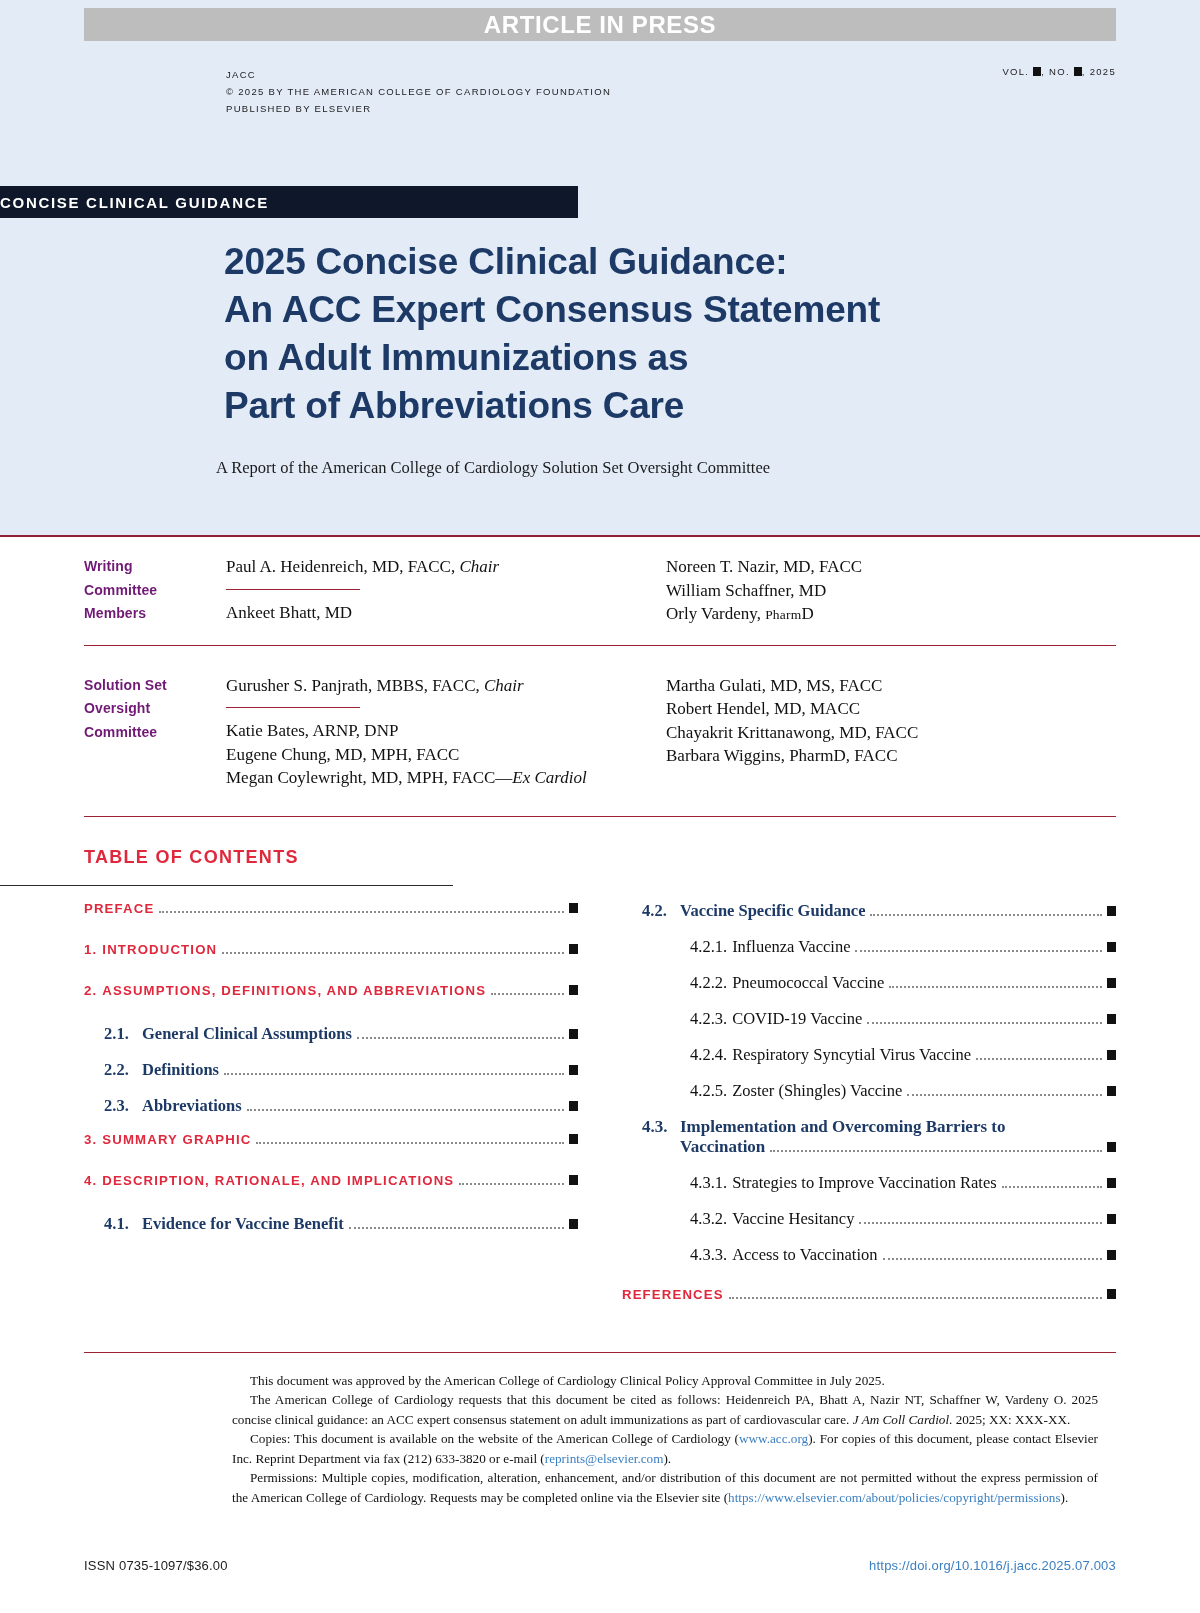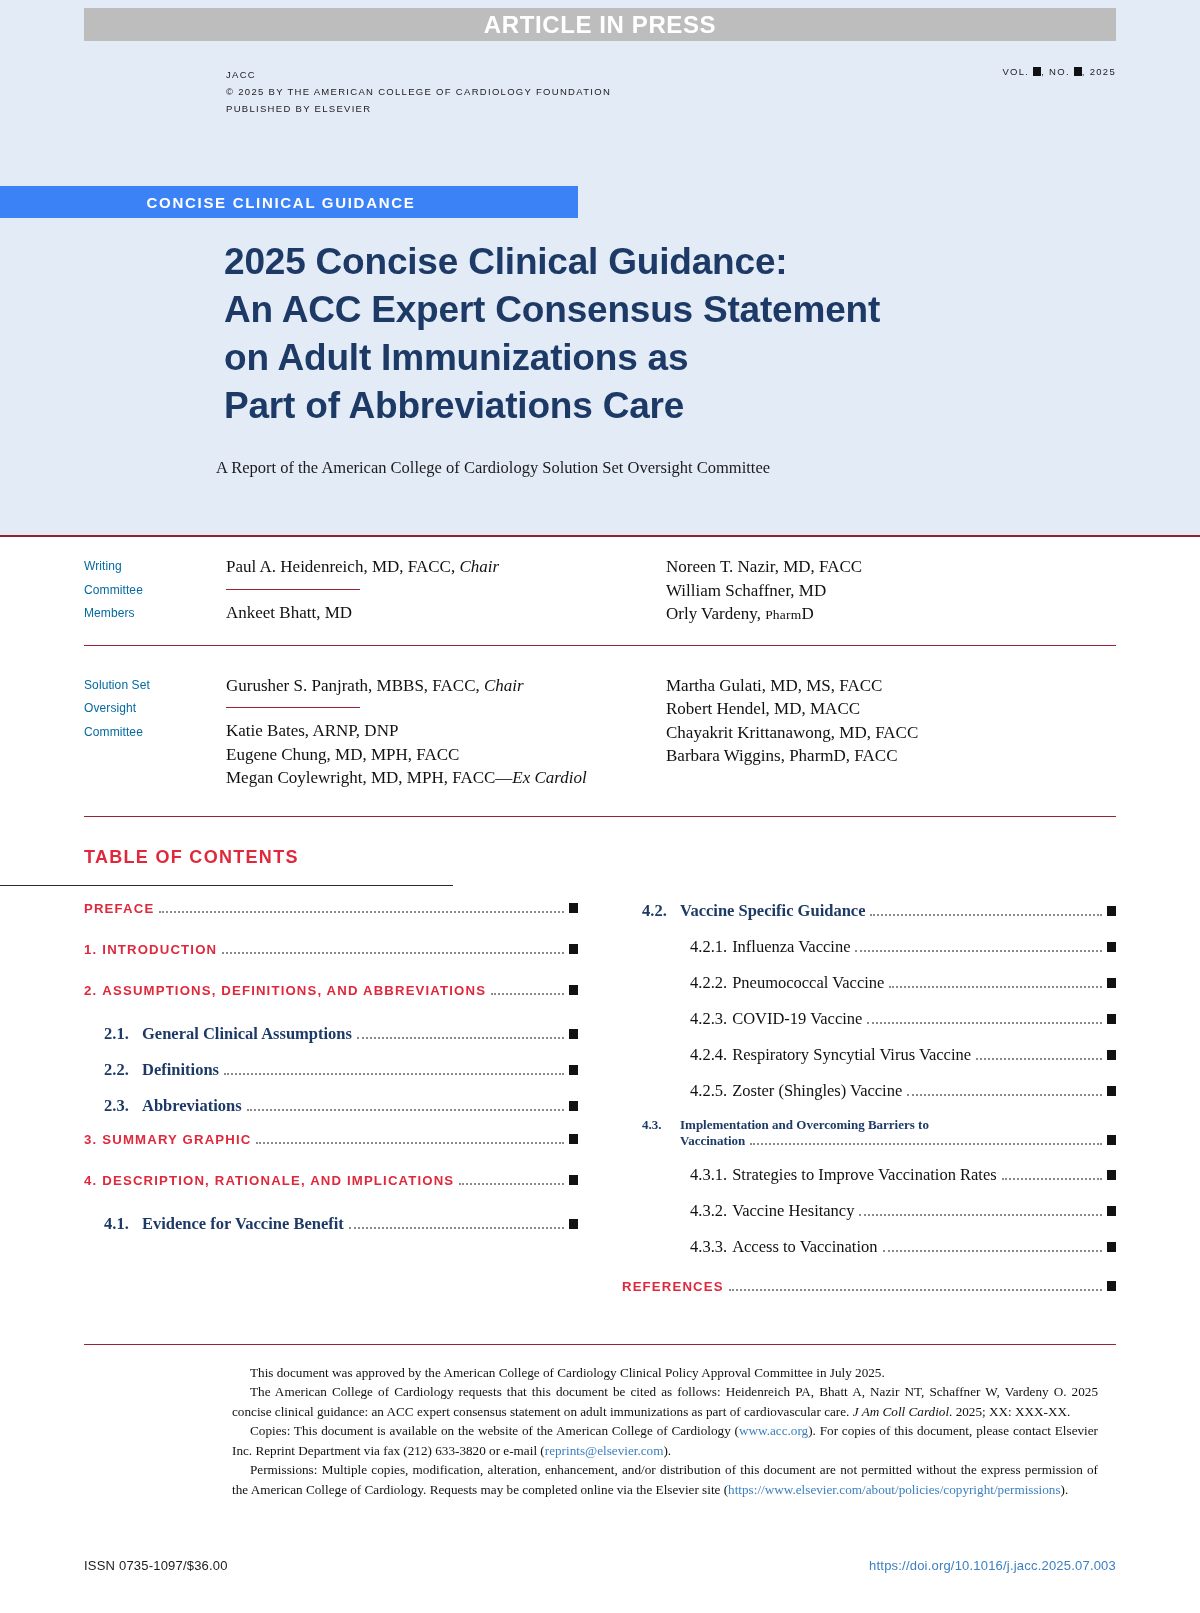--- a/index.html
+++ b/index.html
@@ -67,24 +67,24 @@
     white-space: nowrap;
   }
   .blk { display: inline-block; width: 8px; height: 9px; background: #111; vertical-align: -1px; }
 
   .ccg-band {
     position: absolute;
     left: 0;
     top: 186px;
     width: 578px;
     height: 32px;
-    background: #3b82f6;
+    background: #0f172a;
     display: flex;
     align-items: center;
-    justify-content: center;
+    justify-content: flex-start;
     padding-right: 16px;
   }
   .ccg-band-text {
     font-family: "Liberation Sans", sans-serif;
     font-weight: bold;
     font-size: 15px;
     letter-spacing: 1.7px;
     color: #ffffff;
   }
 
@@ -118,23 +118,23 @@
   .comm-group {
     display: flex;
     padding-top: 18px;
     padding-bottom: 18px;
     border-bottom: 1px solid #9b2335;
   }
   .comm-label {
     width: 142px;
     flex: 0 0 142px;
     font-family: "Liberation Sans", sans-serif;
-    font-weight: normal;
-    font-size: 12px;
-    color: #0369a1;
+    font-weight: bold;
+    font-size: 14px;
+    color: #701a75;
     line-height: 23.5px;
     letter-spacing: 0.1px;
   }
   .comm-col {
     flex: 0 0 440px;
     font-size: 17px;
     line-height: 23.5px;
     color: #111;
   }
   .comm-col.right { flex: 1 1 auto; }
@@ -215,21 +215,21 @@
   .lv2 .num { display: inline-block; width: 38px; }
   
   .lv3 {
     font-family: "Liberation Serif", serif;
     font-size: 16.5px;
     color: #111;
     margin-bottom: 16px;
     padding-left: 68px;
   }
   .lv3 .num { margin-right: 5px; }
-  .lv2-multiline { padding-left: 20px; margin-bottom: 16px; font-family:"Liberation Serif",serif; font-weight:bold; font-size:13px; color:#1d3a66; }
+  .lv2-multiline { padding-left: 20px; margin-bottom: 16px; font-family:"Liberation Serif",serif; font-weight:bold; font-size:17px; color:#1d3a66; }
   .lv2-multiline .l1 { display:flex; }
   .lv2-multiline .l1 .num { display:inline-block; width:38px; flex:0 0 38px; }
 
   
   .foot-wrap {
     margin: 0 84px;
     border-top: 1px solid #9b2335;
     padding-top: 18px;
   }
   .foot {

